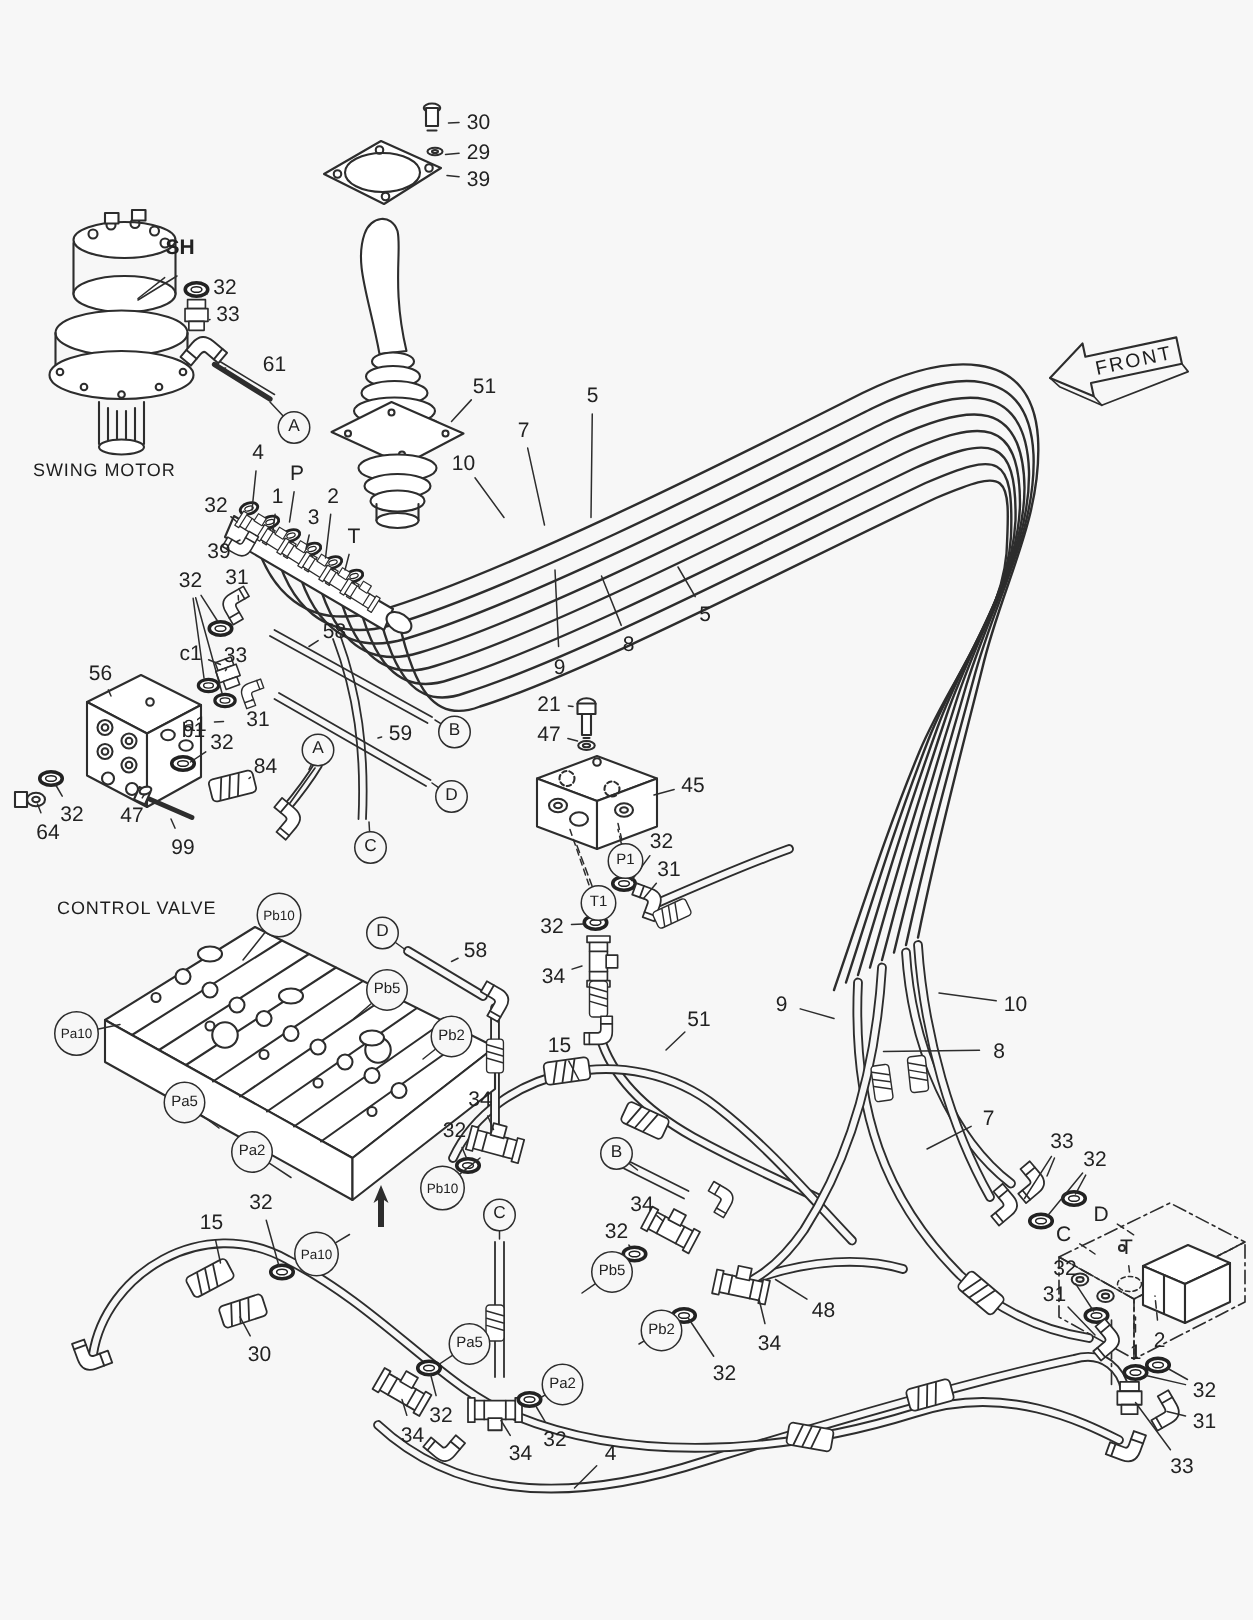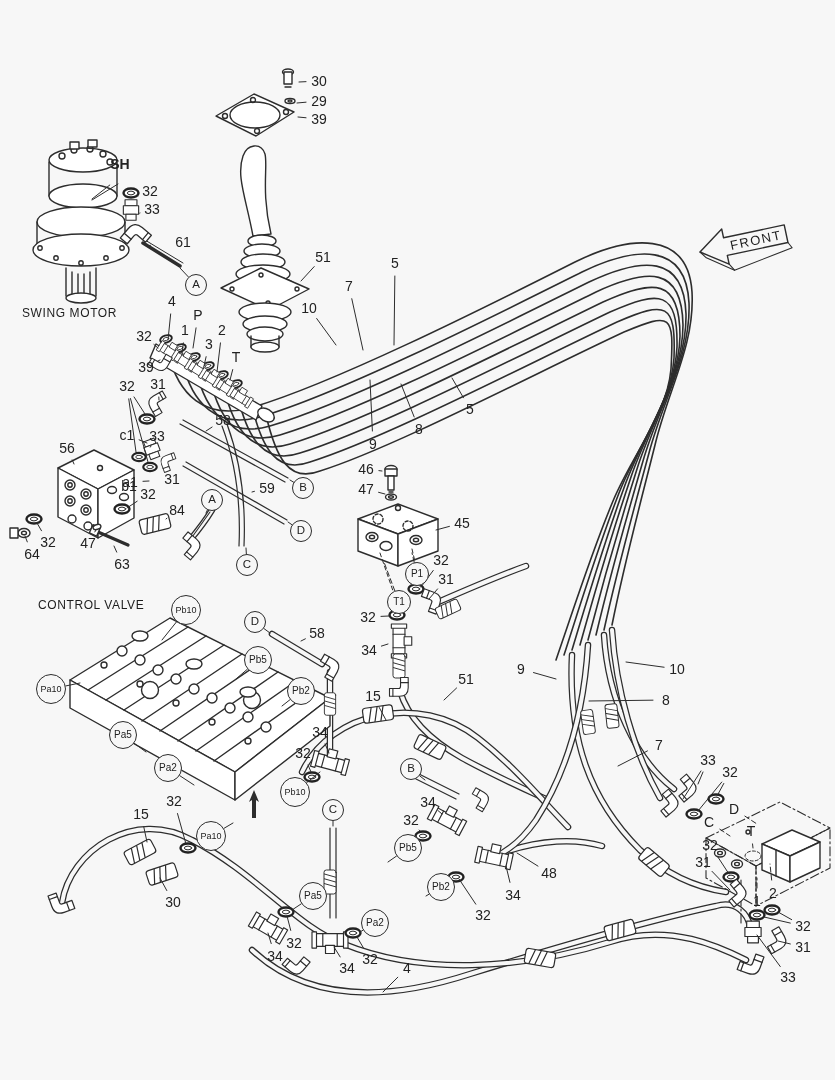--- a/index.html
+++ b/index.html
@@ -540,22 +540,22 @@
     <div class="co" style="left: 129px; top: 486px;">b1</div>
     <div class="co" style="left: 130px; top: 482px;">a1</div>
     <div class="co" style="left: 172px; top: 479px;">31</div>
     <div class="co" style="left: 67px; top: 448px;">56</div>
     <div class="co" style="left: 267px; top: 488px;">59</div>
     <div class="co" style="left: 148px; top: 494px;">32</div>
     <div class="co" style="left: 177px; top: 510px;">84</div>
     <div class="co" style="left: 32px; top: 554px;">64</div>
     <div class="co" style="left: 48px; top: 542px;">32</div>
     <div class="co" style="left: 88px; top: 543px;">47</div>
-    <div class="co" style="left: 122px; top: 564px;">63</div>
-    <div class="co" style="left: 366px; top: 469px;">46</div>
+    <div class="co" style="left: 122px; top: 564px;">99</div>
+    <div class="co" style="left: 366px; top: 469px;">21</div>
     <div class="co" style="left: 366px; top: 489px;">47</div>
     <div class="co" style="left: 462px; top: 523px;">45</div>
     <div class="co" style="left: 441px; top: 560px;">32</div>
     <div class="co" style="left: 446px; top: 579px;">31</div>
     <div class="co" style="left: 368px; top: 617px;">32</div>
     <div class="co" style="left: 369px; top: 650px;">34</div>
     <div class="co" style="left: 466px; top: 679px; text-align: right;">51</div>
     <div class="co" style="left: 373px; top: 696px;">15</div>
     <div class="co" style="left: 317px; top: 633px;">58</div>
     <div class="co" style="left: 303px; top: 753px;">32</div>

